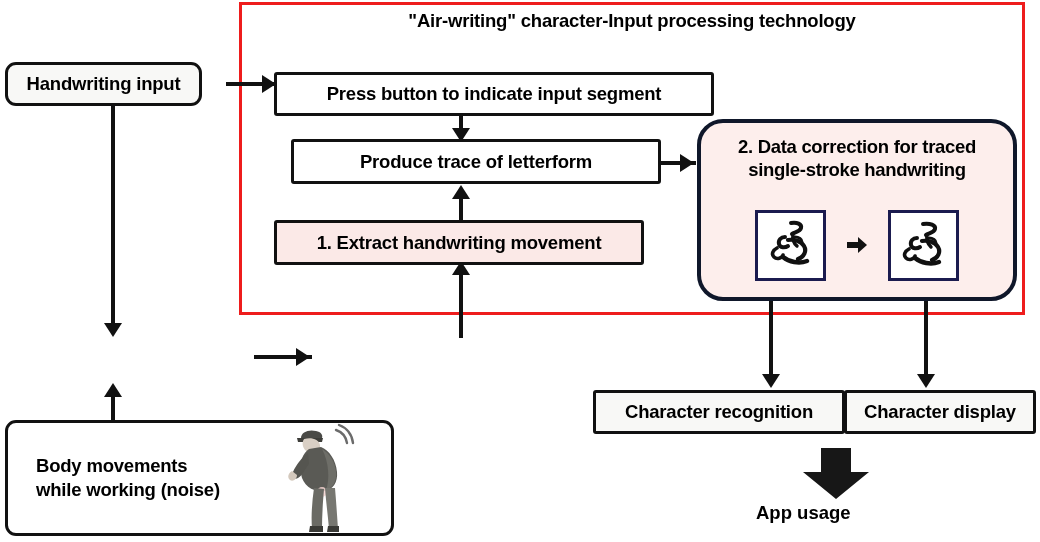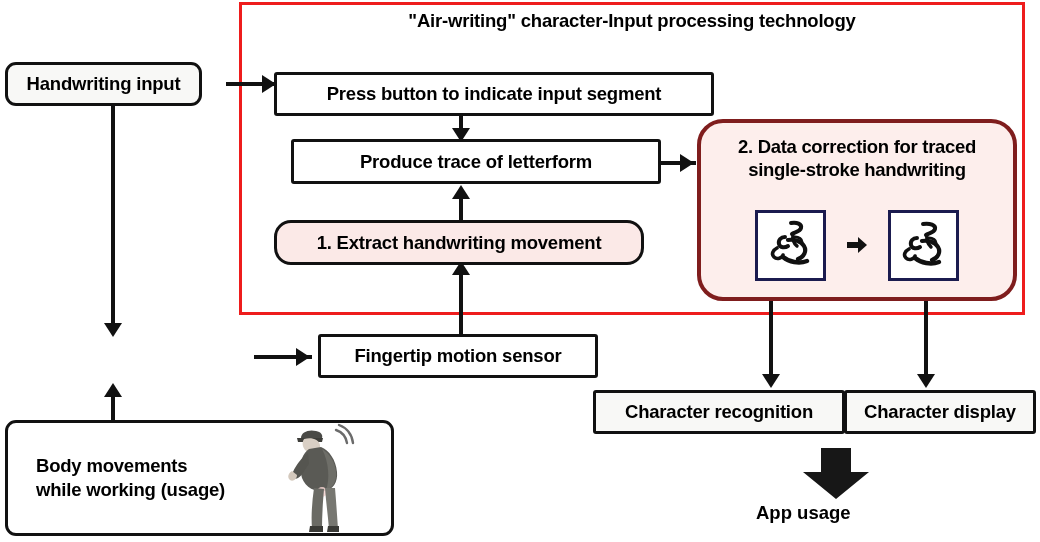--- a/index.html
+++ b/index.html
@@ -57,21 +57,21 @@
   .node.square{ border-radius:3px; }
   .node.white{ background:#ffffff; }
   .node.pinkfill{ background:#fbe9e7; }
 
   
   .pink-panel{
     position:absolute;
     left:697px; top:119px;
     width:320px; height:182px;
     box-sizing:border-box;
-    border:4px solid #7f1d1d;
+    border:4px solid #0f172a;
     border-radius:26px;
     background:#fdeeec;
     z-index:5;
   }
   .pink-panel .panel-title{
     position:absolute;
     left:0; right:0; top:12px;
     text-align:center;
     font-size:18.5px;
     font-weight:bold;
@@ -198,21 +198,21 @@
   </div>
 
   <div class="node square white" style="left:274px; top:62px; width:440px; height:44px;margin-top:10px;">
     <span class="node-text">Press button to indicate input segment</span>
   </div>
 
   <div class="node square white" style="left:274px; top:139px; width:370px; height:45px;margin-left:17px;">
     <span class="node-text">Produce trace of letterform</span>
   </div>
 
-  <div class="node square pinkfill" style="left:274px; top:220px; width:370px; height:45px;border-radius:17px;">
+  <div class="node square pinkfill" style="left:274px; top:220px; width:370px; height:45px;">
     <span class="node-text">1. Extract handwriting movement</span>
   </div>
 
   <div class="pink-panel">
     <div class="panel-title">
       <span>2. Data correction for traced</span><br>
       <span>single-stroke handwriting</span>
     </div>
     <div class="sample-row">
 
@@ -247,28 +247,25 @@
             <path d="M21 43 C27 48 37 50 45 47" stroke-width="4.4"></path>
             <path d="M35 23 C39 23 42 25 42 28" stroke-width="3"></path>
           </g>
         </svg>
       </div>
 
     </div>
   </div>
 
 
-  <div class="node square white" style="left:318px; top:334px; width:280px; height:44px;">
-    <span class="node-text">Fingertip motion sensor</span>
-  </div>
 
   <div class="node rounded white" style="left:5px; top:420px; width:389px; height:116px; justify-content:flex-start;">
     <div style="text-align:left; padding-left:28px; line-height:1.32;">
       <span>Body movements</span><br>
-      <span>while working (usage)</span>
+      <span>while working (noise)</span>
     </div>
   </div>
 
   <div class="worker">
     <svg width="74" height="112" viewBox="0 0 74 112" aria-hidden="true">
 
       <g fill="none" stroke="#6b6b6b" stroke-width="2.4" stroke-linecap="round">
         <path d="M55 8 C61 10 65 15 66 21"></path>
         <path d="M58 3 C66 6 71 13 72 21"></path>
       </g>

